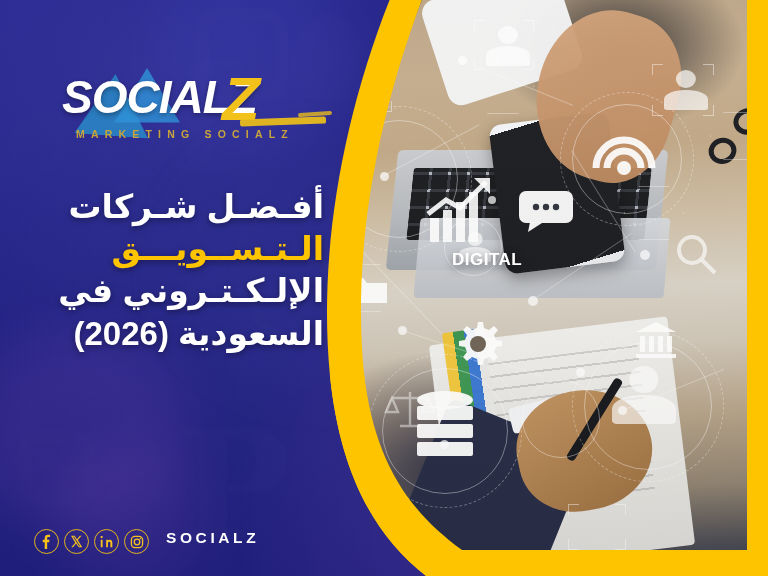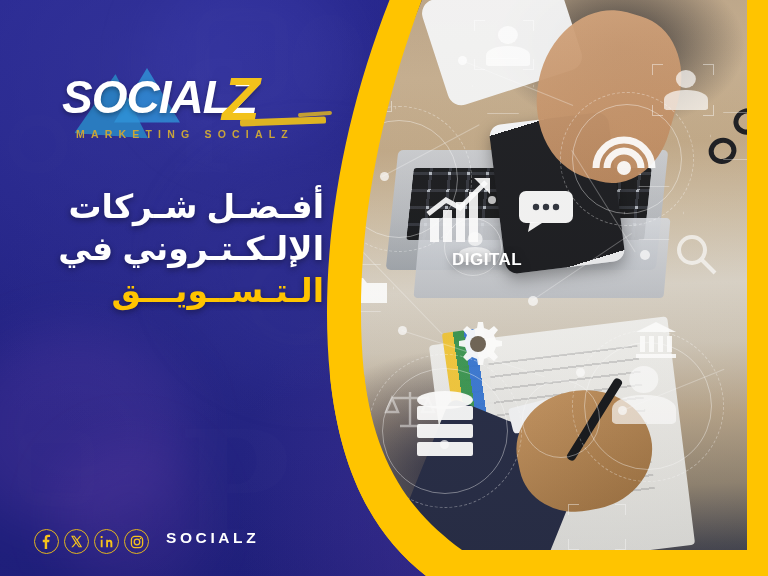--- a/index.html
+++ b/index.html
@@ -380,22 +380,23 @@
     <div class="logo-tri2"></div>
     <div class="logo-text">SOCIALZ</div>
     <div class="logo-z">Z</div>
     <div class="logo-brush"></div>
     <div class="logo-brush2"></div>
     <div class="logo-sub">MARKETING SOCIALZ</div>
   </div>
 
   <div class="headline">
     <div class="hl-line hl-white">أفـضـل شـركات</div>
+    <div class="hl-line hl-gold">الـتـســويـــق</div>
     <div class="hl-line hl-white">الإلـكـتـروني في</div>
-    <div class="hl-line hl-gold">الـتـســويـــق</div>
+    <div class="hl-line hl-white">السعودية (2026)</div>
   </div>
 
   <div class="footer">
     <div class="sic">
       <svg viewBox="0 0 16 16" width="15" height="15" fill="#F5C21C">
         <path d="M10.2 3.2h1.6V.9C11.5.85 10.6.8 9.6.8 7.5.8 6.1 2 6.1 4.3v1.9H4v2.6h2.1V16h2.6V8.8h2.1l.4-2.6H8.7V4.6c0-.8.2-1.4 1.5-1.4z"></path>
       </svg>
     </div>
     <div class="sic">
       <svg viewBox="0 0 16 16" width="13" height="13" fill="#F5C21C">

